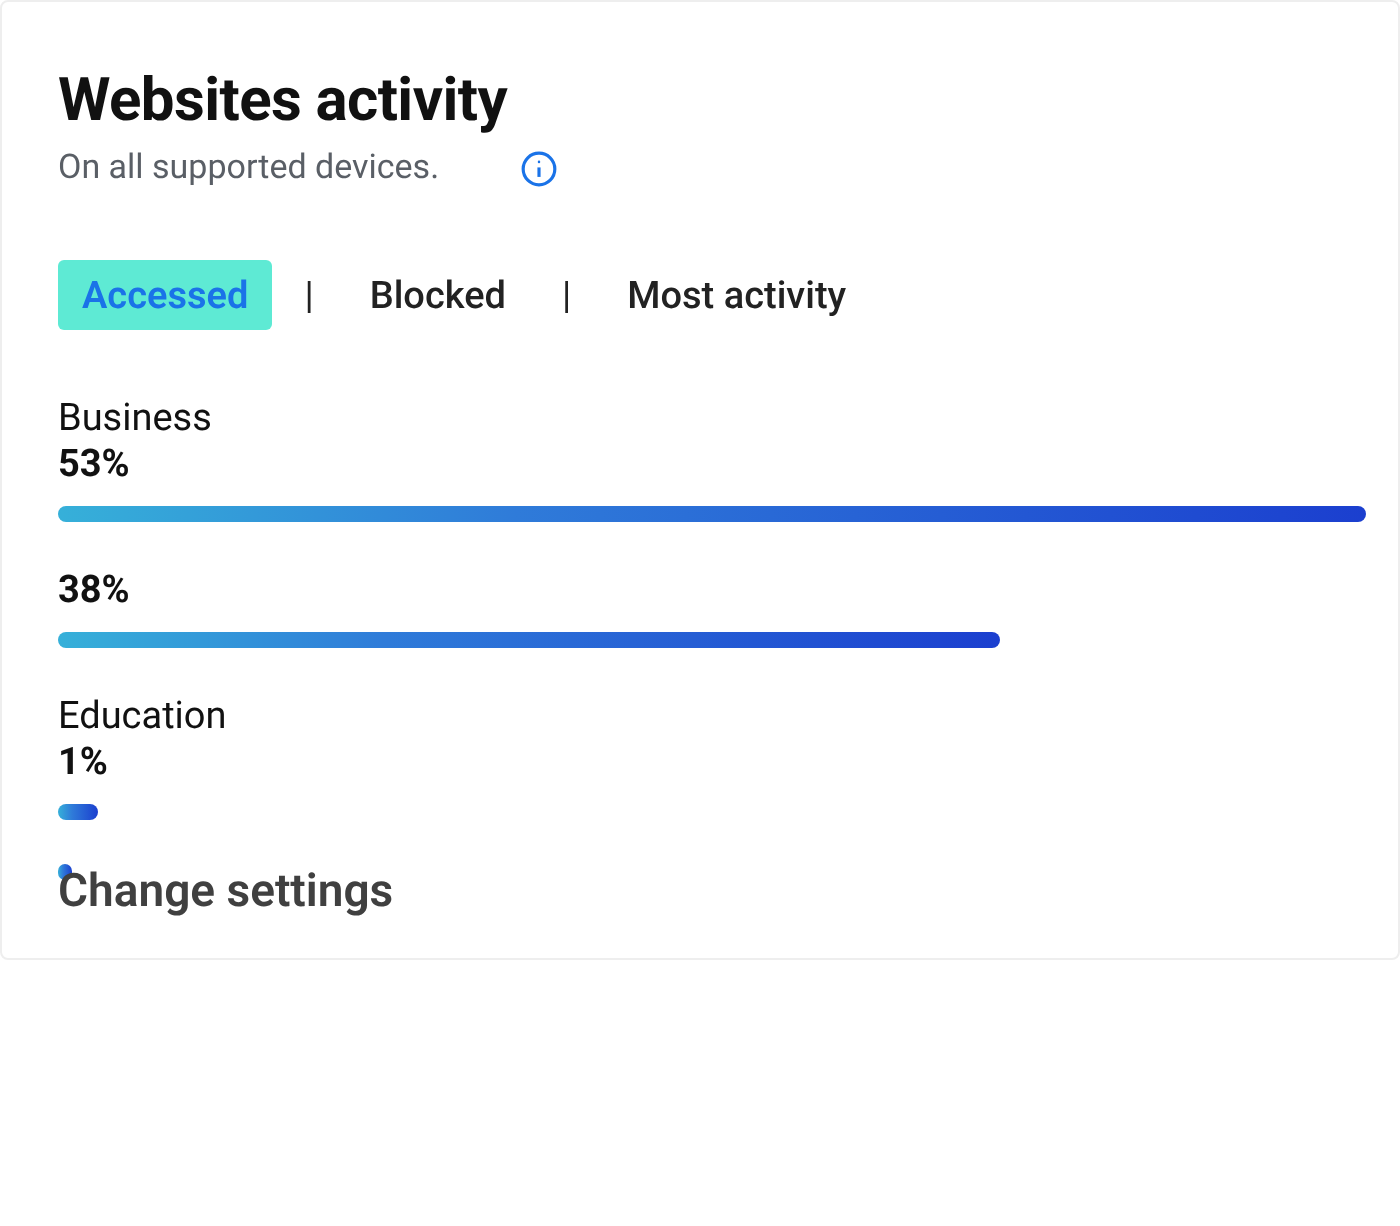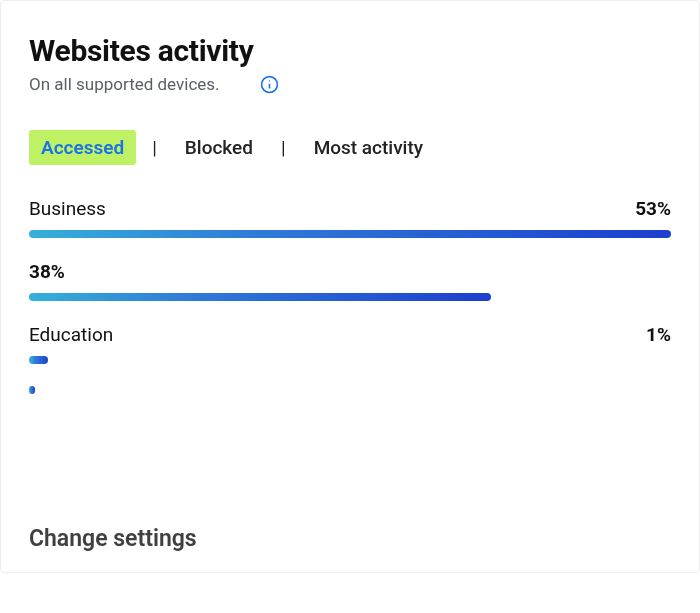--- a/index.html
+++ b/index.html
@@ -4,24 +4,24 @@
   <style>
     * { box-sizing: border-box; margin: 0; padding: 0; }
     body {
       font-family: -apple-system, BlinkMacSystemFont, "Segoe UI", Roboto, Helvetica, Arial, sans-serif;
       background: #fff;
       width: 700px;
       height: 613px;
     }
     .card {
       width: 700px;
-      height: 573px;
+      height: 480px;
       border: 1px solid #eeeeee;
       border-radius: 4px;
-      padding: 32px 28px 28px 28px;
+      padding: 32px 16px 28px 28px;
       position: relative;
     }
     .title {
       font-size: 30px;
       font-weight: 700;
       color: #111;
       letter-spacing: -0.3px;
     }
     .subtitle-row {
       display: flex;
@@ -46,39 +46,40 @@
       gap: 16px;
     }
     .tab {
       cursor: pointer;
       padding: 6px 12px;
       border-radius: 3px;
     }
     .tab.active {
       color: #1a73e8;
       font-weight: 600;
-      background: #bef264;
+      background: #5eead4;
     }
     .tab-sep {
       color: #222;
       font-weight: 400;
     }
     .list {
       margin-top: 32px;
     }
     .row {
       margin-bottom: 22px;
     }
     .row-top {
       display: flex;
       justify-content: space-between;
       align-items: baseline;
       font-size: 19px;
       color: #111;
       margin-bottom: 10px;
+      flex-direction: column;
     }
     .row-pct { font-weight: 700; }
     .bar-track {
       width: 100%;
       height: 8px;
       position: relative;
     }
     .bar-fill {
       height: 8px;
       border-radius: 4px;

